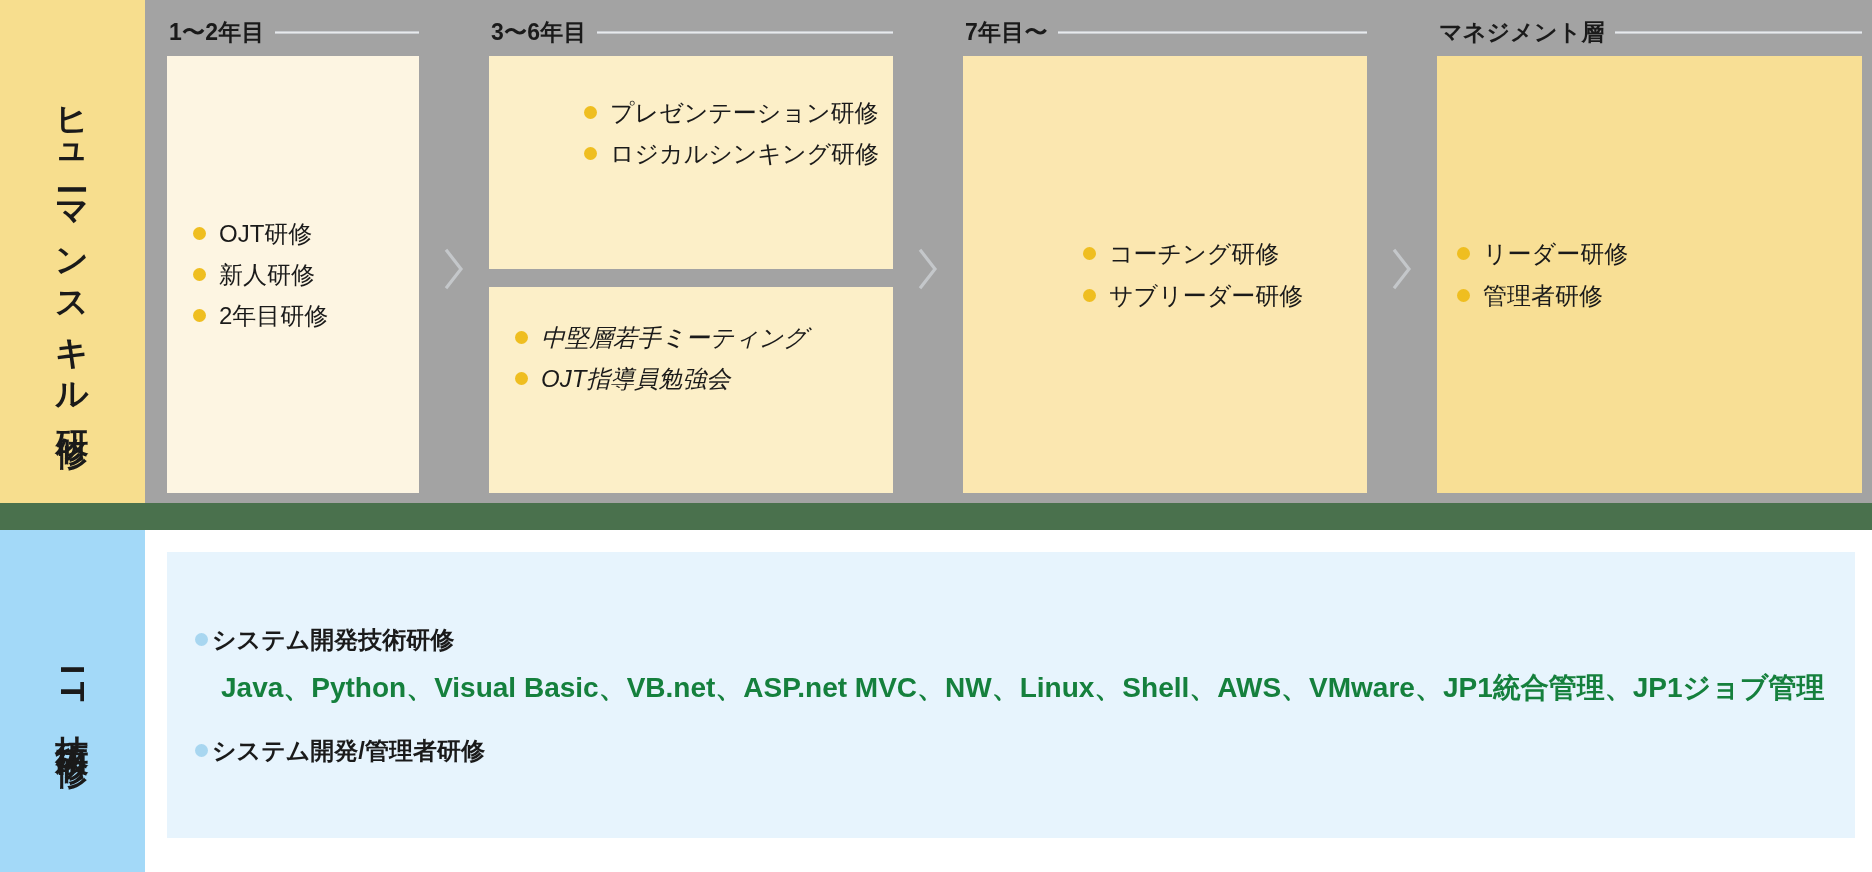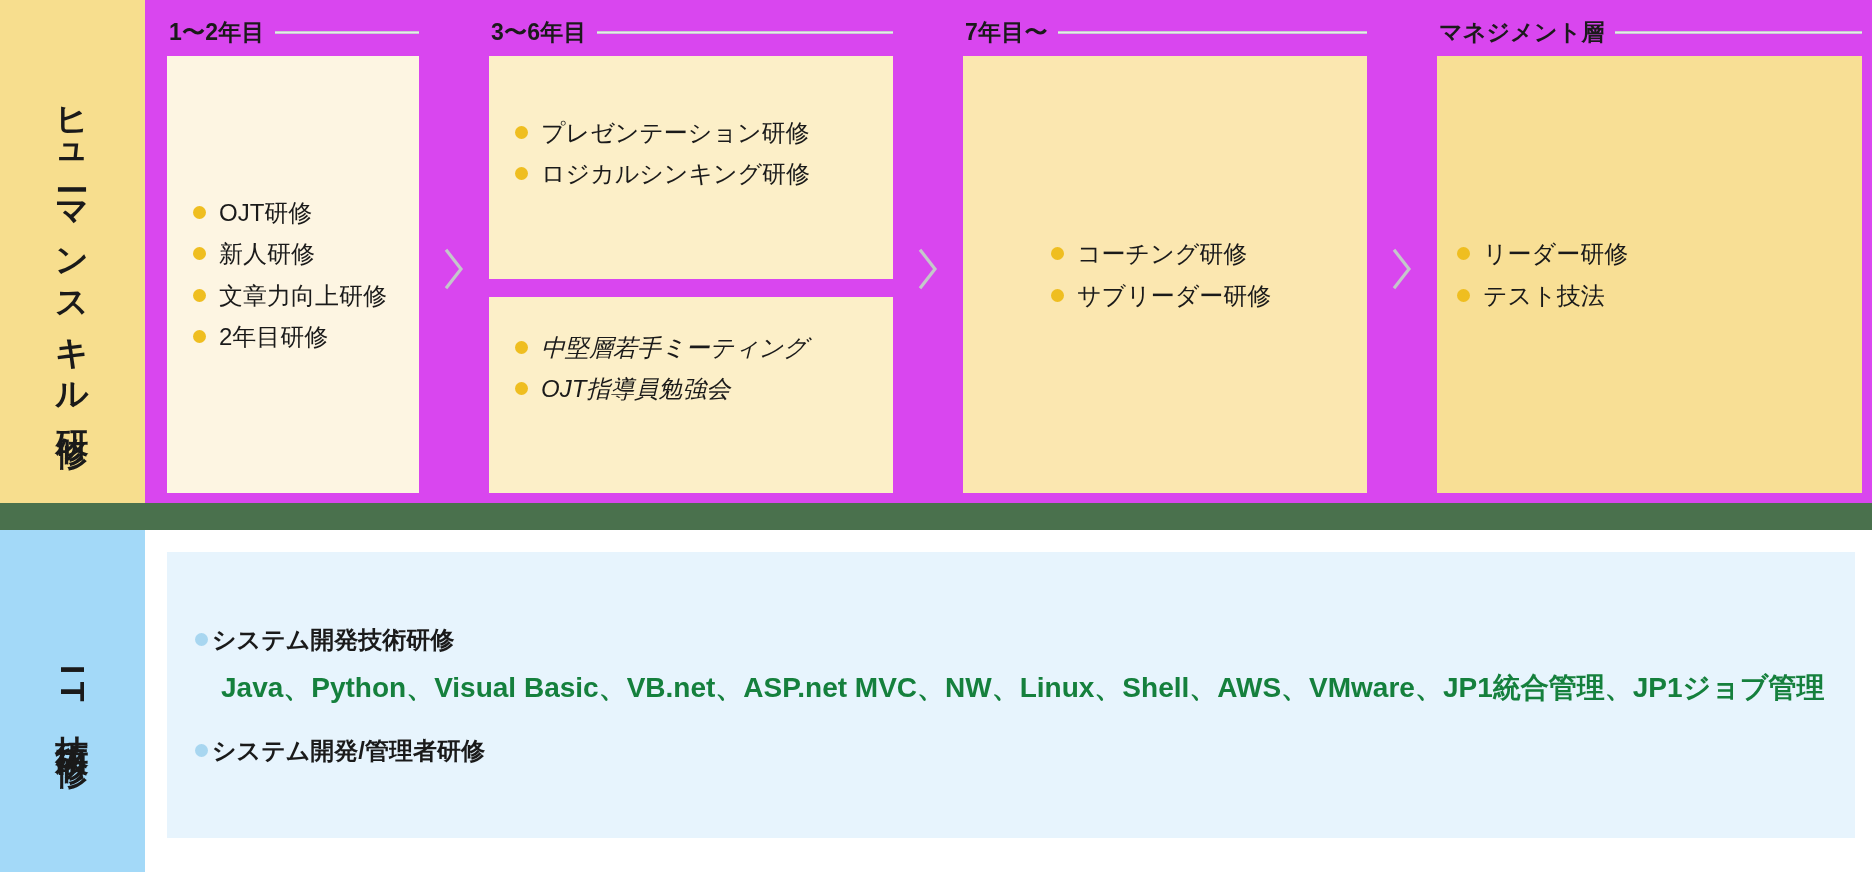--- a/index.html
+++ b/index.html
@@ -43,21 +43,21 @@
     writing-mode: vertical-rl;
     font-size: 33px;
     font-weight: 700;
     letter-spacing: 0.22em;
     color: #1a1a1a;
     line-height: 1;
     text-align: center;
   }
   .hs-body {
     flex: 1 1 auto;
-    background: #d946ef;
+    background: #a3a3a3;
     position: relative;
     display: flex;
     padding: 8px 10px 10px 0;
     box-sizing: border-box;
     gap: 12px;
   }
 
   .stage {
     position: relative;
     display: flex;
@@ -232,44 +232,40 @@
               <li>
                 <span class="dot"></span>
                 <span>OJT研修</span>
               </li>
               <li>
                 <span class="dot"></span>
                 <span>新人研修</span>
               </li>
               <li>
                 <span class="dot"></span>
-                <span>文章力向上研修</span>
-              </li>
-              <li>
-                <span class="dot"></span>
                 <span>2年目研修</span>
               </li>
             </ul>
           </div>
         </div>
       </div>
 
       <div class="chev">
         <svg width="24" height="44" viewBox="0 0 24 44">
           <polyline points="5,4 19,22 5,40" fill="none" stroke="#c4c7ca" stroke-width="3.2" stroke-linecap="square" stroke-linejoin="miter"></polyline>
         </svg>
       </div>
 
       <div class="stage" style="flex:0 0 404px;">
         <div class="stage-head">
           <span class="stage-title">3〜6年目</span>
           <span class="stage-rule"></span>
         </div>
         <div class="stage-cards">
-          <div class="card tone-2" style="justify-content:flex-start; padding-top:56px;">
+          <div class="card tone-2" style="justify-content:flex-start; padding-top:36px;align-items:flex-end;">
             <ul class="bullets">
               <li>
                 <span class="dot"></span>
                 <span>プレゼンテーション研修</span>
               </li>
               <li>
                 <span class="dot"></span>
                 <span>ロジカルシンキング研修</span>
               </li>
             </ul>
@@ -294,21 +290,21 @@
           <polyline points="5,4 19,22 5,40" fill="none" stroke="#c4c7ca" stroke-width="3.2" stroke-linecap="square" stroke-linejoin="miter"></polyline>
         </svg>
       </div>
 
       <div class="stage" style="flex:0 0 404px;">
         <div class="stage-head">
           <span class="stage-title">7年目〜</span>
           <span class="stage-rule"></span>
         </div>
         <div class="stage-cards">
-          <div class="card tone-3" style="padding-left:88px;">
+          <div class="card tone-3" style="padding-left:120px;">
             <ul class="bullets">
               <li>
                 <span class="dot"></span>
                 <span>コーチング研修</span>
               </li>
               <li>
                 <span class="dot"></span>
                 <span>サブリーダー研修</span>
               </li>
             </ul>
@@ -329,21 +325,21 @@
         </div>
         <div class="stage-cards">
           <div class="card tone-4" style="padding-left:20px;">
             <ul class="bullets">
               <li>
                 <span class="dot"></span>
                 <span>リーダー研修</span>
               </li>
               <li>
                 <span class="dot"></span>
-                <span>テスト技法</span>
+                <span>管理者研修</span>
               </li>
             </ul>
           </div>
         </div>
       </div>
 
     </div>
   </div>
 
   <div class="divider"></div>

